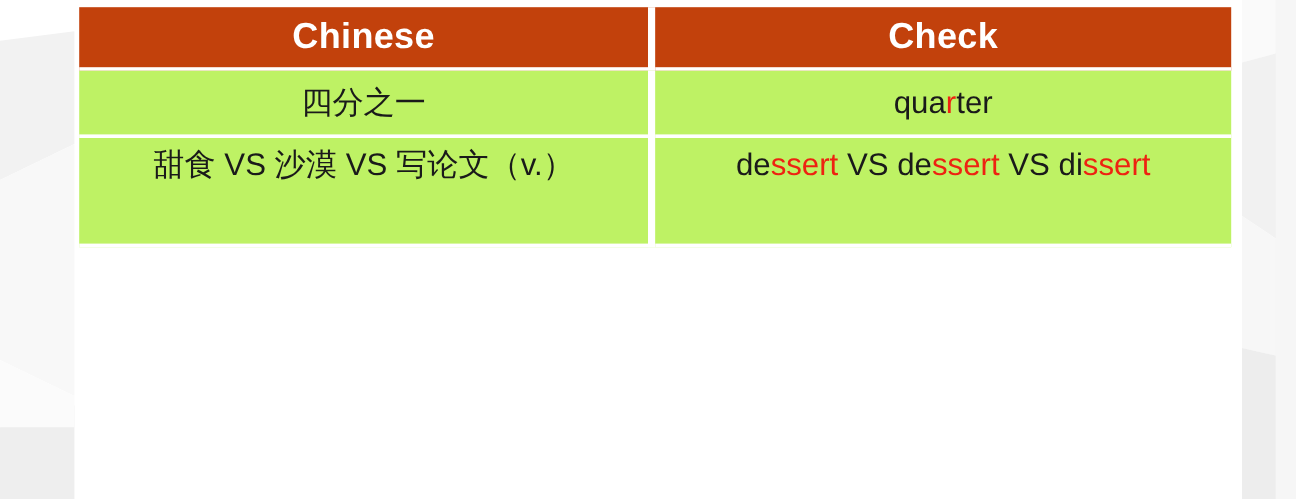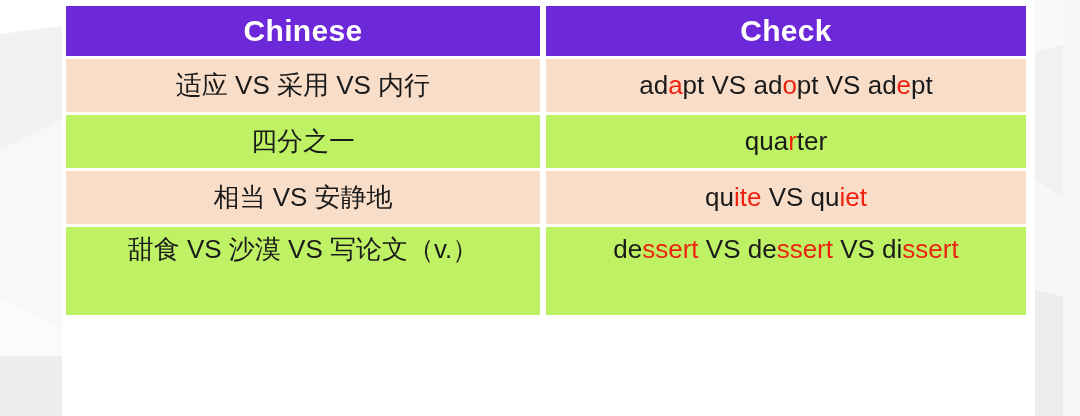--- a/index.html
+++ b/index.html
@@ -49,21 +49,21 @@
     border-right: 6px solid #ffffff;
     border-bottom: 3px solid #ffffff;
   }
   #vocab-table th:last-child,
   #vocab-table td:last-child {
     border-right: none;
   }
 
   #vocab-table thead th {
     height: 50px;
-    background: #6d28d9;
+    background: #c2410c;
     color: #ffffff;
     font-size: 30px;
     font-weight: bold;
     letter-spacing: 0.3px;
     border-bottom: 3px solid #ffffff;
   }
 
   #vocab-table tbody tr td {
     height: 53px;
     font-size: 26px;
@@ -109,30 +109,22 @@
     <col class="col-b">
   </colgroup>
   <thead>
     <tr>
       <th>Chinese</th>
       <th>Check</th>
     </tr>
   </thead>
   <tbody id="table-body">
 
-  <tr class="row-odd">
-        <td class="cell-cn">适应 VS 采用 VS 内行</td>
-        <td class="cell-en"><span class="vs">ad</span><span class="hl">a</span><span class="vs">pt </span><span class="vs">VS</span><span class="vs"> ad</span><span class="hl">o</span><span class="vs">pt </span><span class="vs">VS</span><span class="vs"> ad</span><span class="hl">e</span><span class="vs">pt</span></td>
-      </tr>
       <tr class="row-even">
         <td class="cell-cn">四分之一</td>
         <td class="cell-en"><span class="vs">qua</span><span class="hl">r</span><span class="vs">ter</span></td>
-      </tr>
-      <tr class="row-odd">
-        <td class="cell-cn">相当 VS 安静地</td>
-        <td class="cell-en"><span class="vs">qu</span><span class="hl">ite</span><span class="vs"> VS </span><span class="vs">qu</span><span class="hl">iet</span></td>
       </tr>
       <tr class="row-even row-last">
         <td class="cell-cn">甜食 VS 沙漠 VS  写论文（v.）</td>
         <td class="cell-en"><span class="vs">de</span><span class="hl">ssert</span><span class="vs"> VS </span><span class="vs">de</span><span class="hl">ssert</span><span class="vs"> VS </span><span class="vs">di</span><span class="hl">ssert</span></td>
       </tr>
     </tbody>
 </table>
 
 </body></html>

